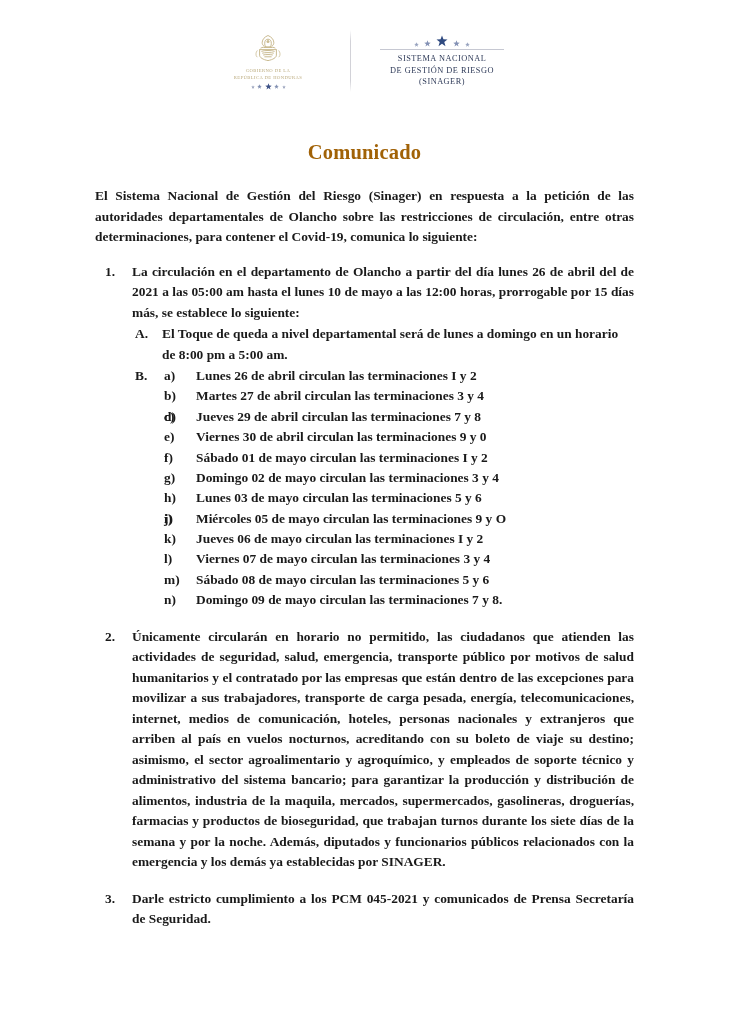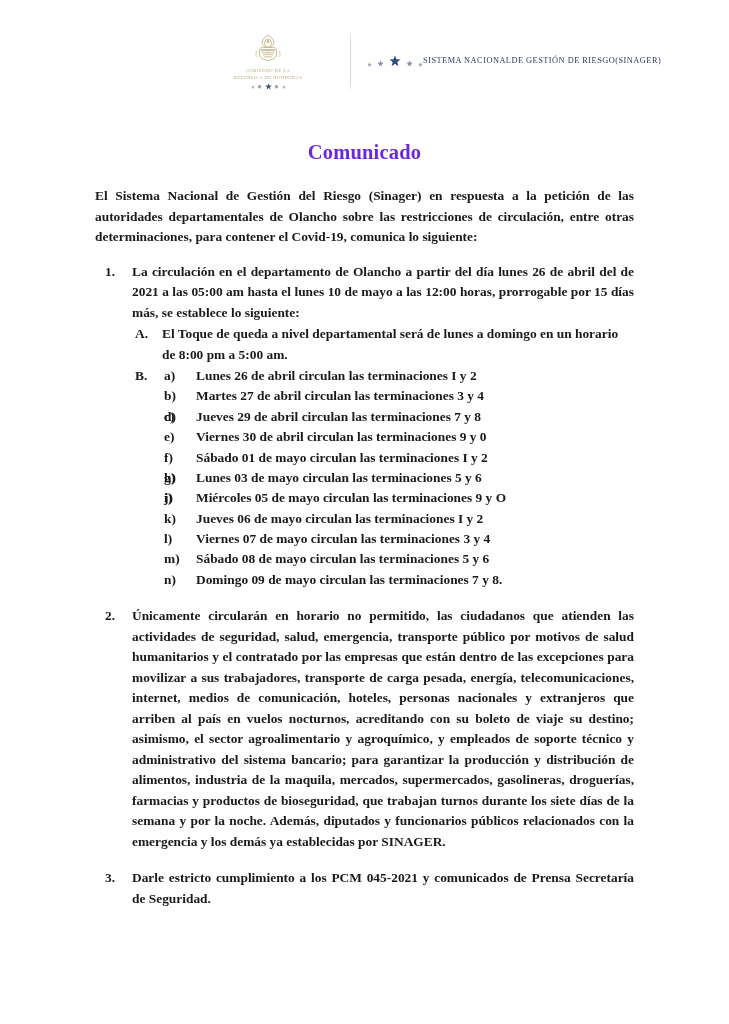--- a/index.html
+++ b/index.html
@@ -74,21 +74,21 @@
   .vdivider {
     width: 1px;
     height: 62px;
     background: linear-gradient(to bottom, rgba(200,200,205,0) 0%, #d2d2d8 18%, #d2d2d8 82%, rgba(200,200,205,0) 100%);
     margin: 0 16px;
     flex: none;
   }
 
   .sinager-block {
     display: flex;
-    flex-direction: row;
+    flex-direction: column;
     align-items: center;
     width: 150px;
   }
 
   .sinager-stars {
     display: flex;
     align-items: flex-end;
     justify-content: center;
     gap: 5px;
     height: 13px;
@@ -113,21 +113,21 @@
     white-space: nowrap;
   }
 
   
   .doc-title {
     text-align: center;
     font-size: 20.5px;
     font-weight: bold;
     letter-spacing: 0.2px;
     margin: 53px 0 0 0;
-    color: #6d28d9;
+    color: #a16207;
     font-family: "Liberation Serif", "DejaVu Serif", serif;
   }
 
   .content {
     margin: 22px 95px 0 95px;
     font-size: 13.4px;
     line-height: 1.53;
     font-weight: bold;
   }
 
@@ -303,21 +303,21 @@
           <li>
             <span class="mk">B.</span>
 
             <ol class="lvl3 indent-block">
               <li><span class="mk">a)</span><span>Lunes 26 de abril circulan las terminaciones I y 2</span></li>
               <li><span class="mk">b)</span><span>Martes 27 de abril circulan las terminaciones 3 y 4</span></li>
               <li><span class="mk">c)</span></li>
               <li><span class="mk">d)</span><span>Jueves 29 de abril circulan las terminaciones 7 y 8</span></li>
               <li><span class="mk">e)</span><span>Viernes 30 de abril circulan las terminaciones 9 y 0</span></li>
               <li><span class="mk">f)</span><span>Sábado 01 de mayo circulan las terminaciones I y 2</span></li>
-              <li><span class="mk">g)</span></li>
+              <li><span class="mk">g)</span><span>Domingo 02 de mayo circulan las terminaciones 3 y 4</span></li>
               <li><span class="mk">h)</span><span>Lunes 03 de mayo circulan las terminaciones 5 y 6</span></li>
               <li><span class="mk">i)</span></li>
               <li><span class="mk">j)</span><span>Miércoles 05 de mayo circulan las terminaciones 9 y O</span></li>
               <li><span class="mk">k)</span><span>Jueves 06 de mayo circulan las terminaciones I y 2</span></li>
               <li><span class="mk">l)</span><span>Viernes 07 de mayo circulan las terminaciones 3 y 4</span></li>
               <li><span class="mk">m)</span><span>Sábado 08 de mayo circulan las terminaciones 5 y 6</span></li>
               <li><span class="mk">n)</span><span>Domingo 09 de mayo circulan las terminaciones 7 y 8.</span></li>
             </ol>
           </li>
 

